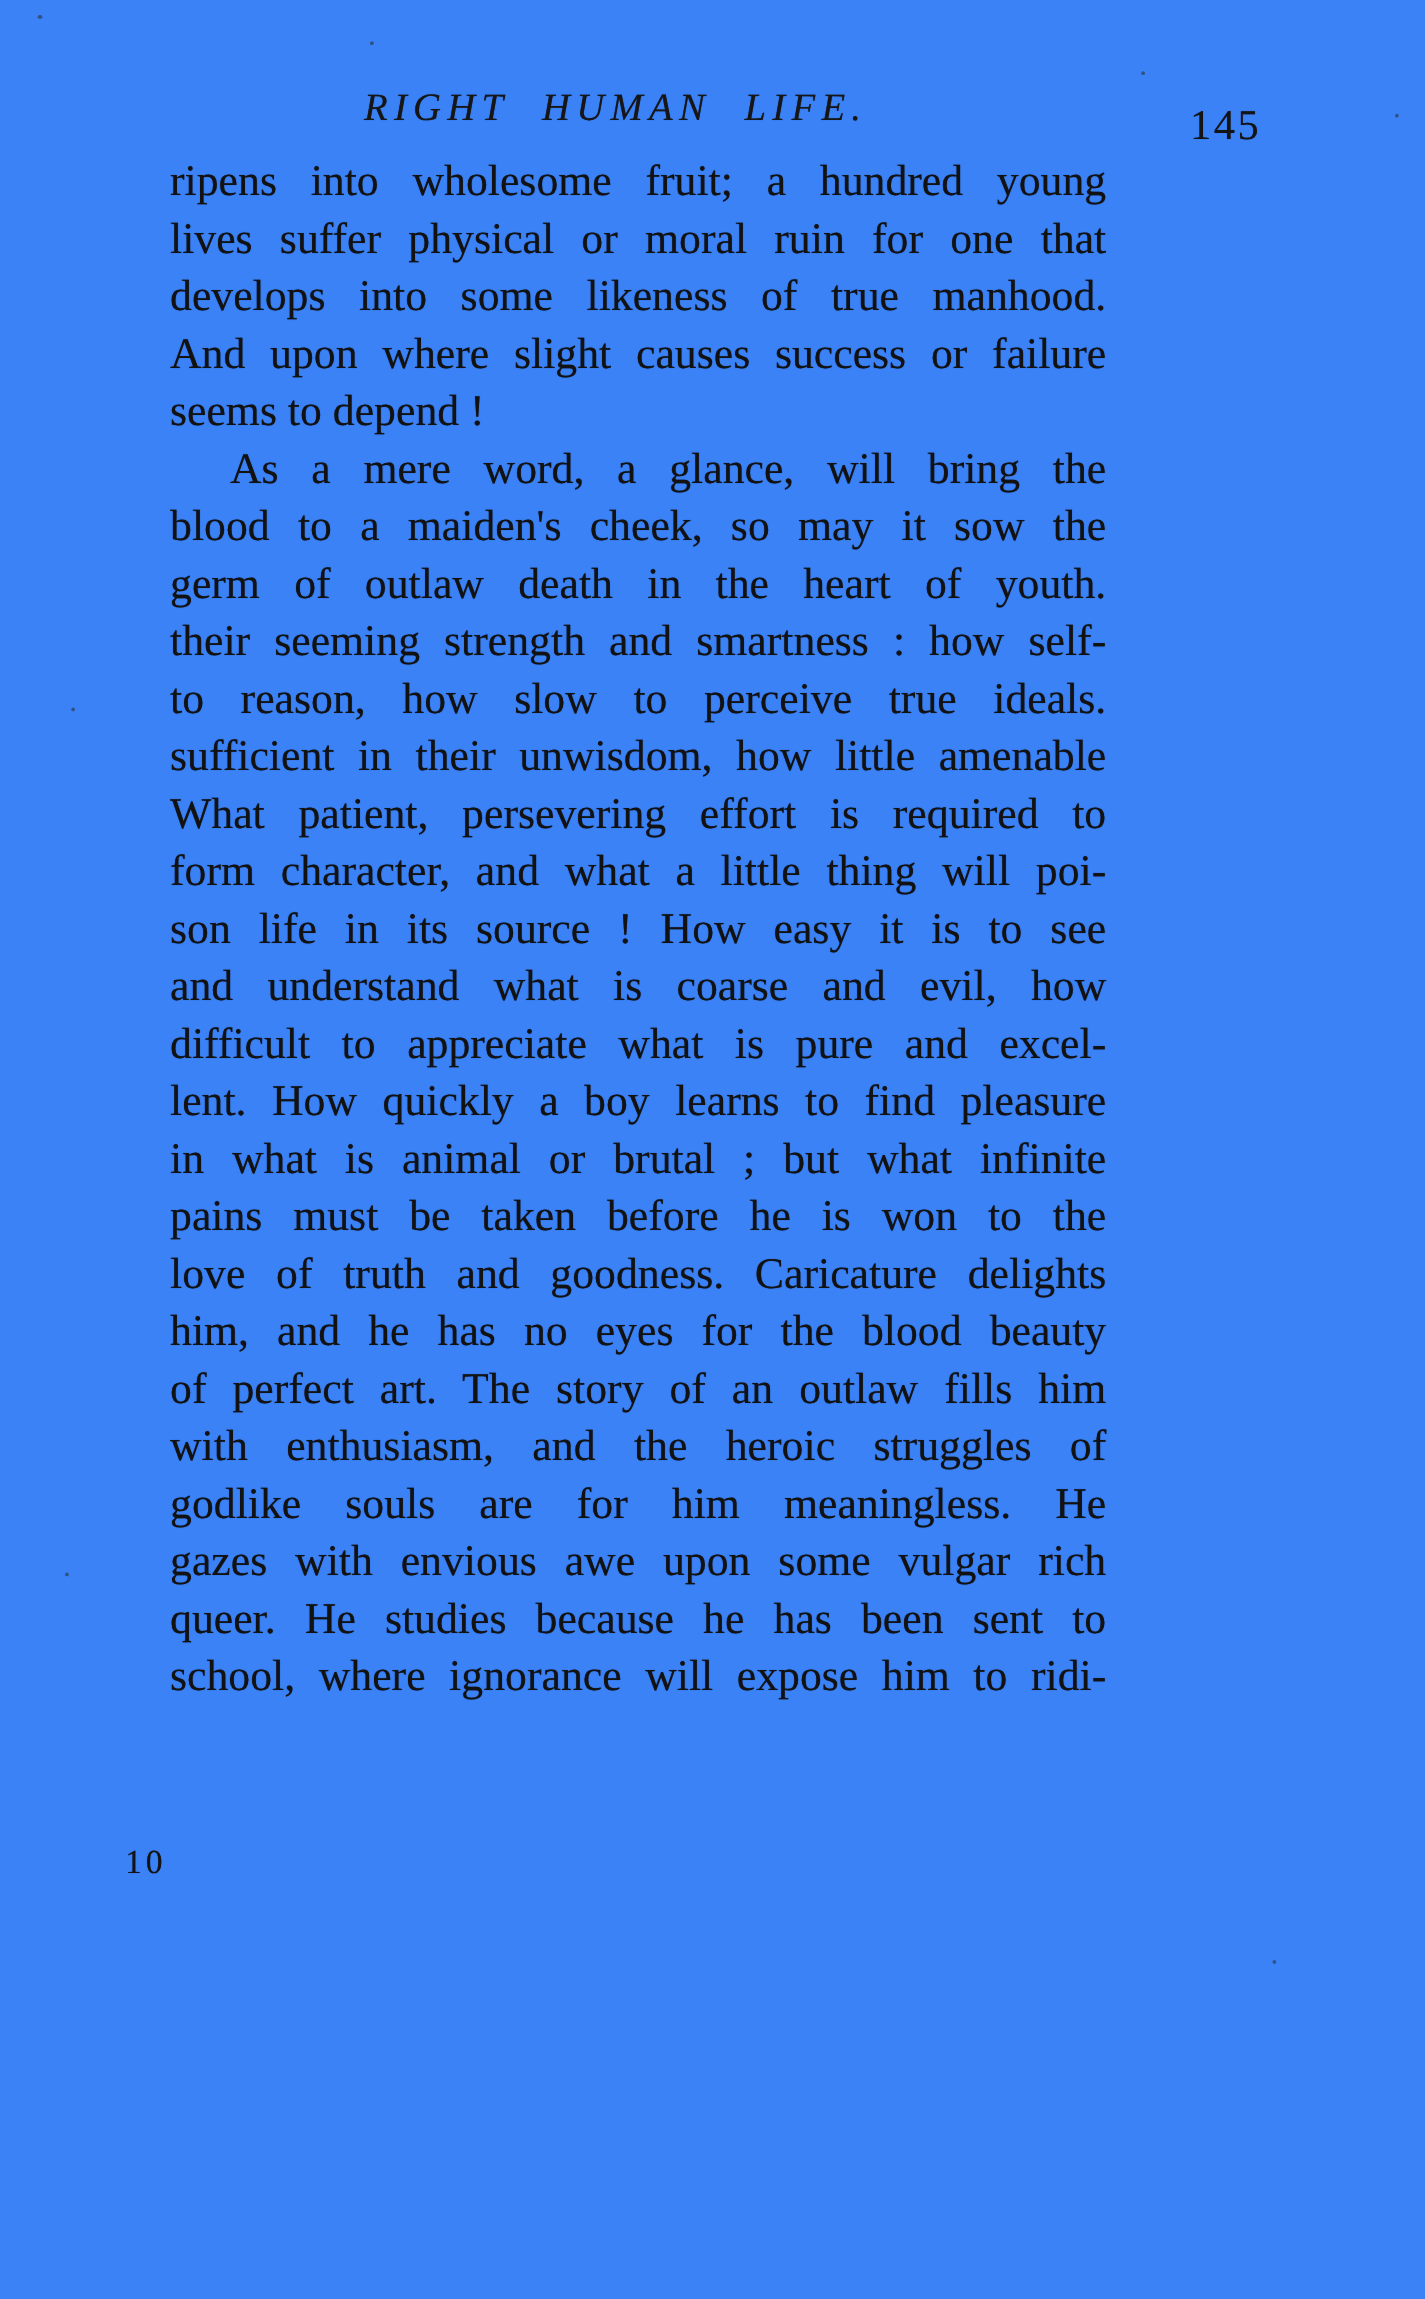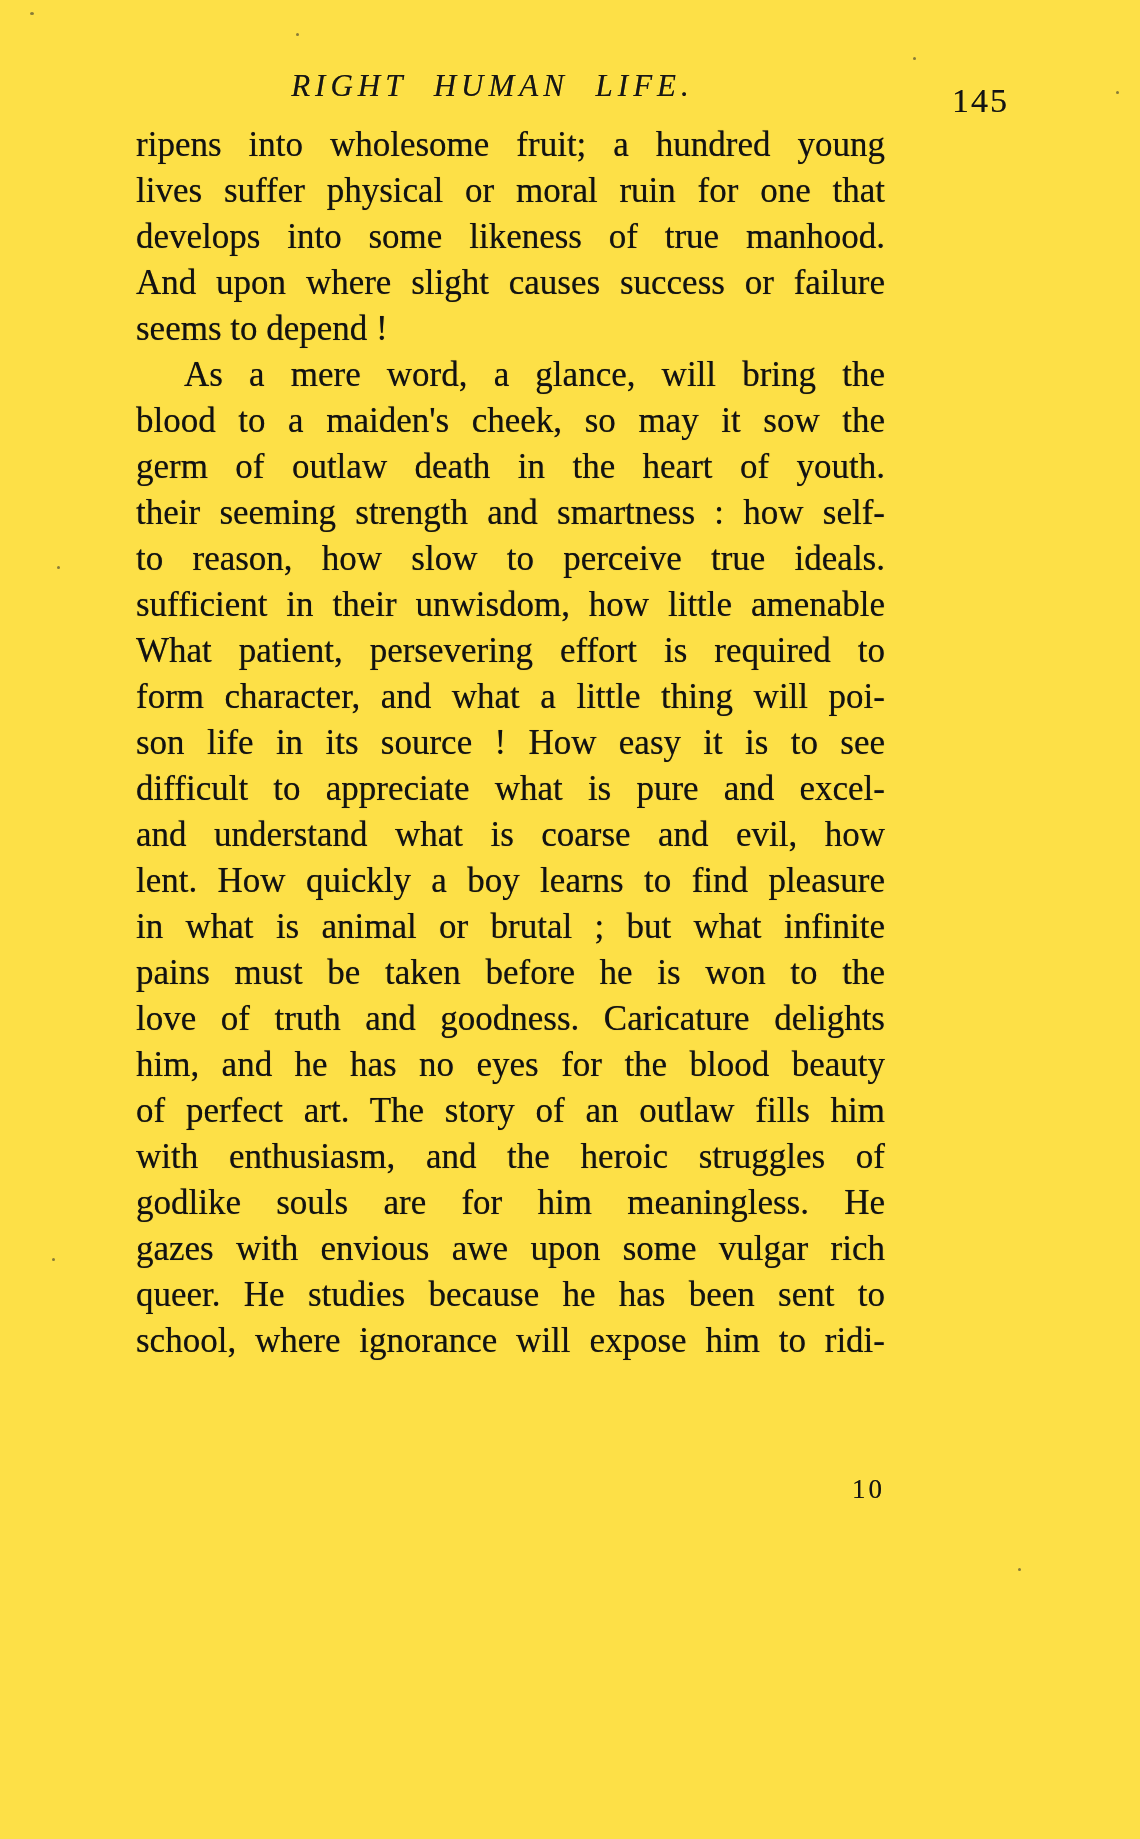--- a/index.html
+++ b/index.html
@@ -4,21 +4,21 @@
 <style>
   html, body {
     margin: 0;
     padding: 0;
     background: #e8e8e8;
   }
   .page {
     position: relative;
     width: 1140px;
     height: 1839px;
-    background: #fde047;
+    background: #3b82f6;
     overflow: hidden;
     font-family: "Liberation Serif", "DejaVu Serif", serif;
     color: #121212;
   }
   .running-header {
     position: absolute;
     top: 68px;
     left: 100px;
     width: 785px;
     height: 50px;
@@ -68,21 +68,21 @@
     text-align-last: left;
   }
   .line.indent {
     text-indent: 48px;
   }
   .signature-mark {
     position: absolute;
     top: 1474px;
     left: 100px;
     width: 785px;
-    text-align: right;
+    text-align: left;
     font-size: 27px;
     letter-spacing: 3px;
     color: #141414;
     text-shadow: 0 0 0.6px rgba(0,0,0,0.55);
   }
   .speck {
     position: absolute;
     background: #2a2a2a;
     border-radius: 50%;
     opacity: 0.55;
@@ -108,22 +108,22 @@
 
     <div class="line indent">As a mere word, a glance, will bring the</div>
     <div class="line">blood to a maiden's cheek, so may it sow the</div>
     <div class="line">germ of outlaw death in the heart of youth.</div>
     <div class="line">their seeming strength and smartness : how self-</div>
     <div class="line">to reason, how slow to perceive true ideals.</div>
     <div class="line">sufficient in their unwisdom, how little amenable</div>
     <div class="line">What patient, persevering effort is required to</div>
     <div class="line">form character, and what a little thing will poi-</div>
     <div class="line">son life in its source !  How easy it is to see</div>
+    <div class="line">and understand what is coarse and evil, how</div>
     <div class="line">difficult to appreciate what is pure and excel-</div>
-    <div class="line">and understand what is coarse and evil, how</div>
     <div class="line">lent.  How quickly a boy learns to find pleasure</div>
     <div class="line">in what is animal or brutal ; but what infinite</div>
     <div class="line">pains must be taken before he is won to the</div>
     <div class="line">love of truth and goodness.  Caricature delights</div>
     <div class="line">him, and he has no eyes for the blood beauty</div>
     <div class="line">of perfect art.  The story of an outlaw fills him</div>
     <div class="line">with enthusiasm, and the heroic struggles of</div>
     <div class="line">godlike souls are for him meaningless.  He</div>
     <div class="line">gazes with envious awe upon some vulgar rich</div>
     <div class="line">queer.  He studies because he has been sent to</div>

